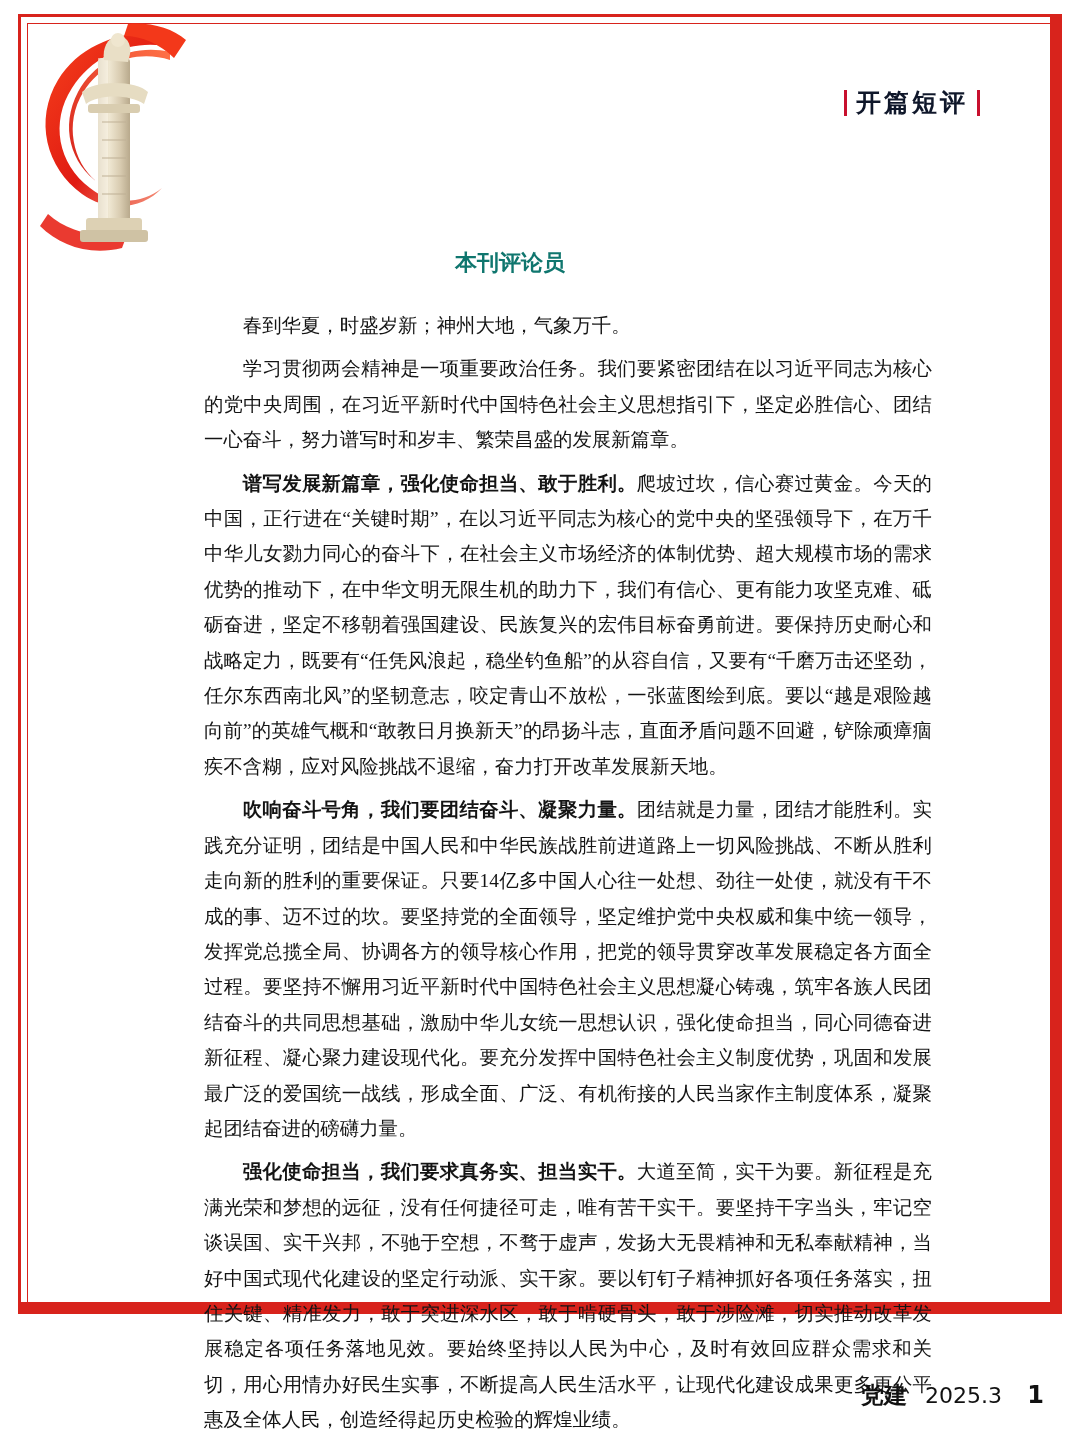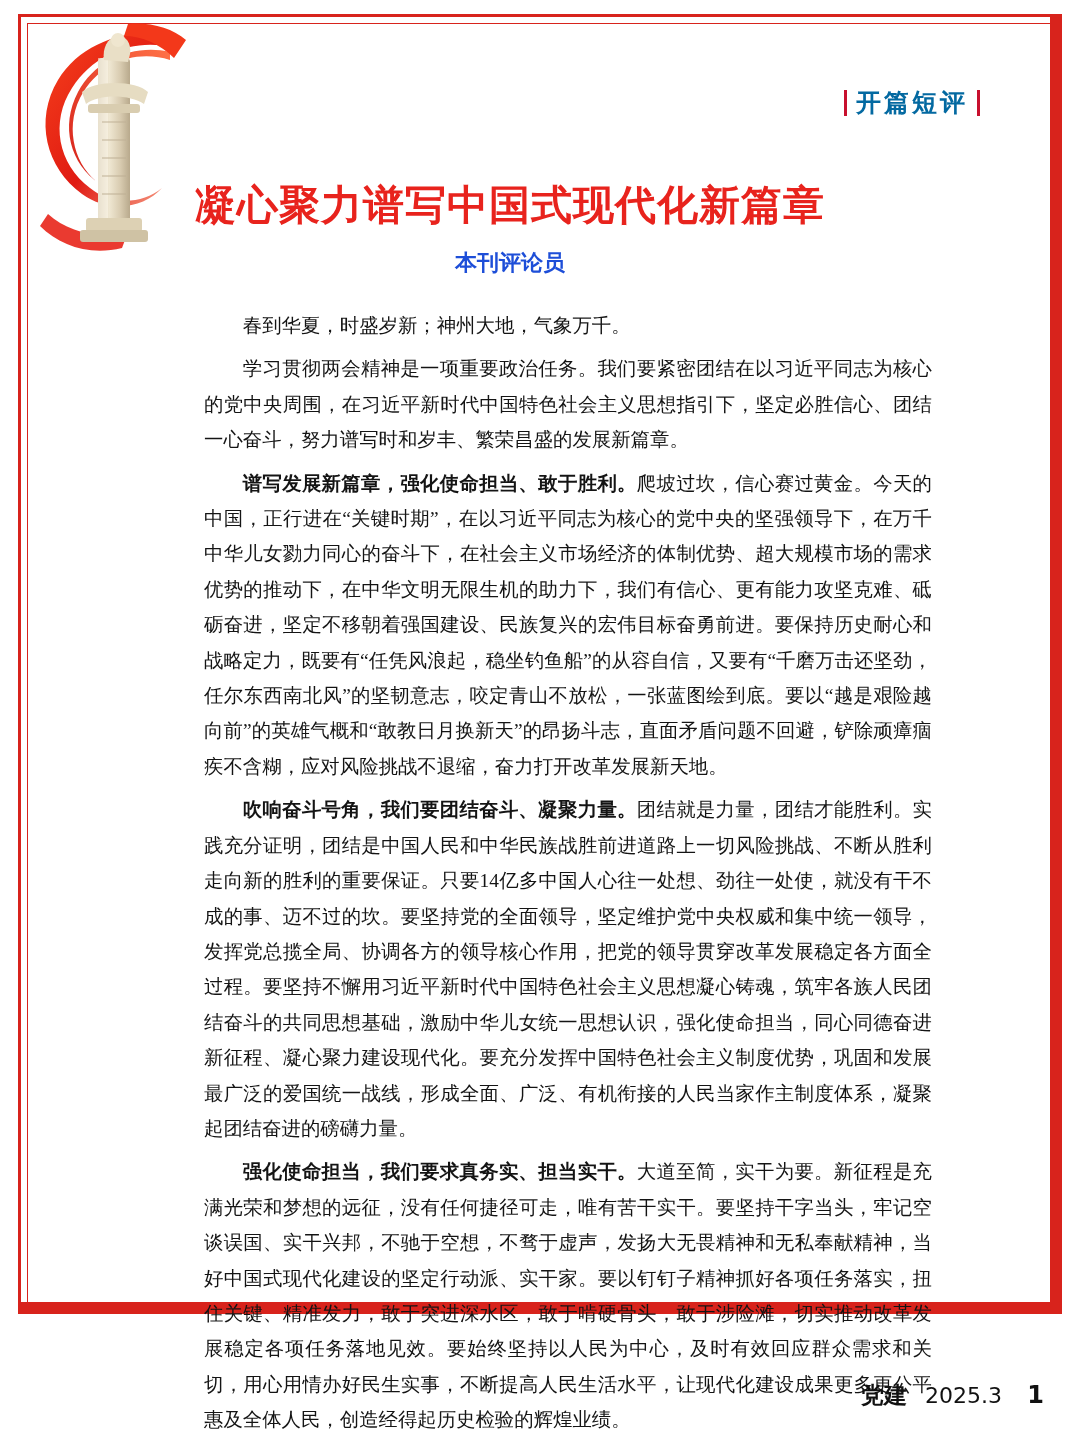--- a/index.html
+++ b/index.html
@@ -56,21 +56,21 @@
     width: 170px; height: 250px;
   }
 
   
   .col-label {
     position: absolute;
     right: 100px; top: 86px;
     display: flex;
     align-items: center;
     gap: 9px;
-    color: #0369a1;
+    color: #0f172a;
     font-size: 25px;
     font-weight: bold;
     letter-spacing: 3px;
     font-family: "Liberation Serif", "DejaVu Serif", serif;
   }
   .col-label .tick {
     display: inline-block;
     width: 3px;
     height: 26px;
     background: #c8102e;
@@ -86,21 +86,21 @@
     font-size: 41px;
     font-weight: bold;
     letter-spacing: 1px;
     font-family: "DejaVu Sans", "Liberation Sans", sans-serif;
   }
   .byline {
     position: absolute;
     left: 0; right: 60px;
     top: 248px;
     text-align: center;
-    color: #1d4ed8;
+    color: #0f766e;
     font-size: 22px;
     font-weight: bold;
     font-family: "DejaVu Sans", "Liberation Sans", sans-serif;
   }
 
   
   .body-text {
     position: absolute;
     left: 196px;
     top: 300px;
@@ -203,21 +203,20 @@
       </g>
     </svg>
   </div>
 
   <div class="col-label">
     <span class="tick"></span>
     <span>开篇短评</span>
     <span class="tick"></span>
   </div>
 
-  <div class="title">凝心聚力谱写中国式现代化新篇章</div>
   <div class="byline">本刊评论员</div>
 
   <div class="body-text">
     <p>
       <span class="lead"></span><span>春到华夏，时盛岁新；神州大地，气象万千。</span>
     </p>
     <p>
       <span class="lead"></span><span>学习贯彻两会精神是一项重要政治任务。我们要紧密团结在以习近平同志为核心的党中央周围，在习近平新时代中国特色社会主义思想指引下，坚定必胜信心、团结一心奋斗，努力谱写时和岁丰、繁荣昌盛的发展新篇章。</span>
     </p>
     <p>

